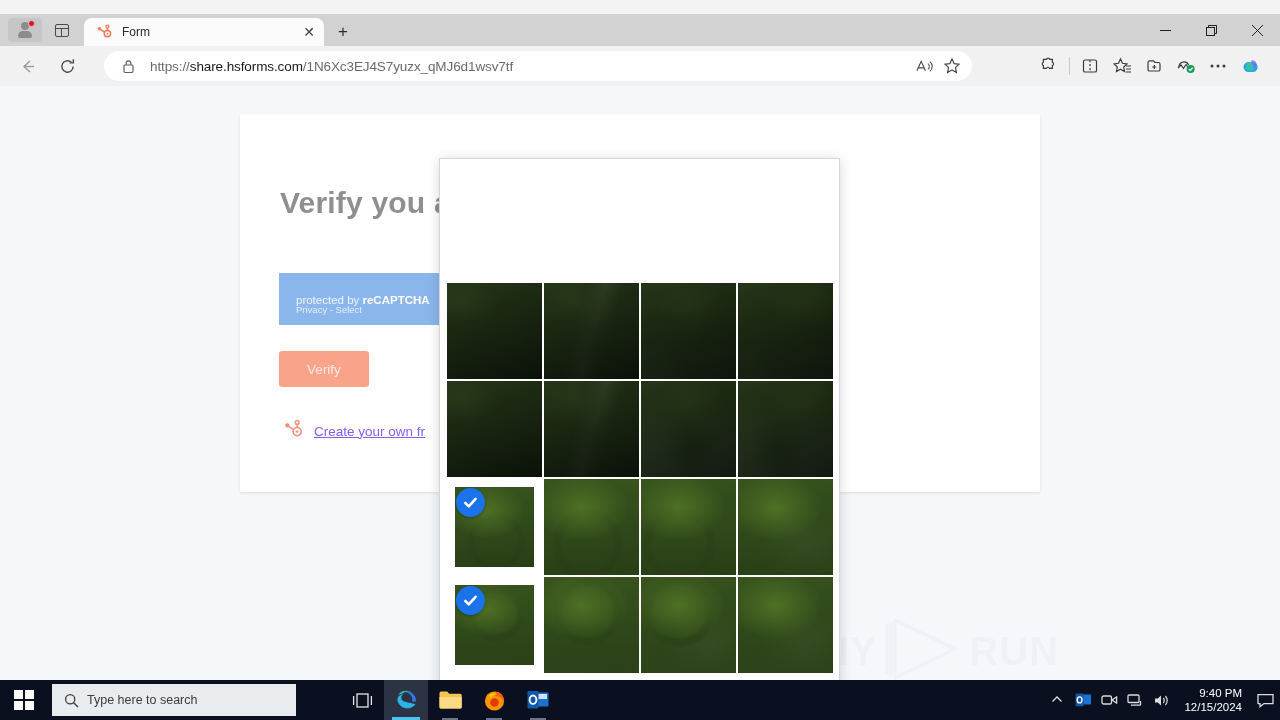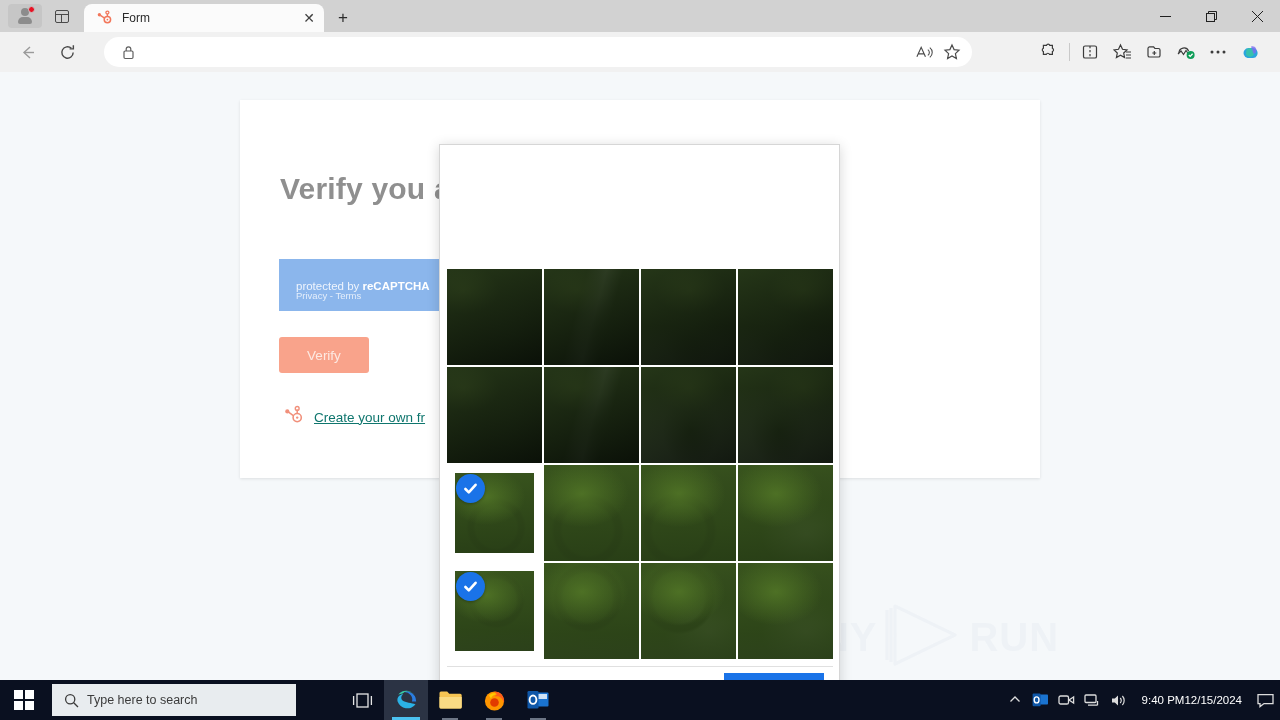--- a/index.html
+++ b/index.html
@@ -4,21 +4,21 @@
 <style>
   * { margin:0; padding:0; box-sizing:border-box; }
   html,body { width:1280px; height:720px; overflow:hidden; }
   body {
     font-family:"Liberation Sans", sans-serif;
     background:#f3f3f3;
     -webkit-font-smoothing:antialiased;
   }
 
   
-  #browser { position:absolute; left:0; top:0; width:1272px; height:680px; background:#f1f1f1; }
+  #browser { position:absolute; left:0; top:14px; width:1272px; height:680px; background:#f1f1f1; }
 
   .titlebar { position:absolute; left:0; top:0; width:1280px; height:32px; background:#d2d2d2; }
   .profile-btn { position:absolute; left:8px; top:4px; width:34px; height:24px; border-radius:4px;
      background:#c6c6c6; display:flex; align-items:center; justify-content:center; }
   .avatar-glyph { position:relative; width:16px; height:16px; }
   .avatar-head { position:absolute; left:4px; top:0px; width:8px; height:8px; border-radius:50%; background:#8c8c8c; }
   .avatar-body { position:absolute; left:1px; top:9px; width:14px; height:7px; border-radius:7px 7px 3px 3px; background:#8c8c8c; }
   .avatar-dot { position:absolute; right:-2px; top:-2px; width:7px; height:7px; border-radius:50%; background:#e81123; border:1px solid #c6c6c6; }
 
   .tabactions-btn { position:absolute; left:48px; top:4px; width:28px; height:24px; border-radius:4px;
@@ -70,21 +70,21 @@
      letter-spacing:0.2px; white-space:nowrap; }
   .recaptcha-badge { position:absolute; left:39px; top:159px; width:256px; height:52px; background:#8bb6ec;
      color:#fff; }
   .rb-line1 { position:absolute; left:17px; top:12px; font-size:11.5px; color:#eef4fd; white-space:nowrap;margin-top:9px; }
   .rb-line1 b { font-weight:bold; color:#fff; }
   .rb-line2 { position:absolute; left:17px; top:31px; font-size:9.5px; color:#e4eefb; white-space:nowrap; }
   .verify-btn { position:absolute; left:39px; top:237px; width:90px; height:36px; background:#f9a38b;
      color:#fde9e2; border:none; border-radius:3px; font-size:13.5px; font-family:inherit;
      display:flex; align-items:center; justify-content:center; }
   .hs-link-row { position:absolute; left:44px; top:305px; display:flex; align-items:center; }
-  .hs-link { font-size:13.5px; color:#0f766e; text-decoration:underline; white-space:nowrap; margin-left:10px; }
+  .hs-link { font-size:13.5px; color:#8b5cf6; text-decoration:underline; white-space:nowrap; margin-left:10px; }
 
   
   .watermark { position:absolute; left:790px; top:528px; display:flex; align-items:center;
      opacity:0.55; user-select:none; }
   .wm-text { font-size:40px; font-weight:bold; color:#e9eef3; letter-spacing:1px; line-height:1; }
   .wm-play { margin:0 4px; }
 
   
   #captcha { position:absolute; left:439px; top:72px; width:401px; height:580px;
      background:#fff; border:1px solid #d6d6d6; box-shadow:0 2px 12px rgba(0,0,0,0.16); }
@@ -118,21 +118,21 @@
   .tb-search { position:absolute; left:52px; top:4px; width:244px; height:32px; background:#e8ecef;
      display:flex; align-items:center; }
   .tb-search-ph { font-size:12.5px; color:#3b3b3b; margin-left:8px; }
   .tb-apps { position:absolute; left:340px; top:0; height:40px; display:flex; align-items:center; }
   .tb-app { width:44px; height:40px; display:flex; align-items:center; justify-content:center; position:relative; }
   .tb-app.active { background:#2b3344; }
   .tb-app.active:after { content:""; position:absolute; left:8px; right:8px; bottom:0; height:3px; background:#4cc2f1; }
   .tb-app.running:after { content:""; position:absolute; left:14px; right:14px; bottom:0; height:2px; background:#6c7585; }
   .tray { position:absolute; right:0; top:0; height:40px; display:flex; align-items:center; }
   .tray-ic { width:26px; height:40px; display:flex; align-items:center; justify-content:center; color:#dcdcdc; }
-  .tray-clock { display:flex; flex-direction:row; align-items:flex-end; justify-content:center;
+  .tray-clock { display:flex; flex-direction:column; align-items:flex-end; justify-content:center;
      color:#fff; font-size:11.5px; line-height:14px; margin:0 8px 0 10px; }
   .tray-notif { width:30px; height:40px; display:flex; align-items:center; justify-content:center; color:#dcdcdc; }
 </style>
 </head>
 <body>
 
 <div id="browser">
 
   <div class="titlebar">
 
@@ -200,20 +200,21 @@
     </div>
   </div>
 
   <div class="omnibox">
     <span class="lock-wrap">
       <svg width="13" height="15" viewBox="0 0 13 15">
         <rect x="2" y="6" width="9" height="7.5" rx="1.2" fill="none" stroke="#5f5f5f" stroke-width="1.2"></rect>
         <path d="M4.2 6 V4.1 a2.3 2.3 0 0 1 4.6 0 V6" fill="none" stroke="#5f5f5f" stroke-width="1.2"></path>
       </svg>
     </span>
+    <span class="url-text"><span>https://</span><span class="host">share.hsforms.com</span><span>/1N6Xc3EJ4S7yuzx_qMJ6d1wsv7tf</span></span>
     <span class="omni-right">
       <span class="omni-ic">
         <svg width="19" height="17" viewBox="0 0 20 17">
           <path d="M2 13 L6.5 3 L11 13 M3.6 10 H9.4" fill="none" stroke="#4a4a4a" stroke-width="1.2"></path>
           <path d="M13.5 5.5 a3.6 3.6 0 0 1 0 6" fill="none" stroke="#4a4a4a" stroke-width="1.1"></path>
           <path d="M15.6 3.4 a6.4 6.4 0 0 1 0 10.2" fill="none" stroke="#4a4a4a" stroke-width="1.1"></path>
         </svg>
       </span>
       <span class="omni-ic">
         <svg width="18" height="18" viewBox="0 0 18 18">
@@ -272,21 +273,21 @@
     </div>
   </div>
 
   <div id="viewport">
 
     <div class="page-card">
       <div class="page-title">Verify you a</div>
 
       <div class="recaptcha-badge">
         <div class="rb-line1"><span>protected by </span><b>reCAPTCHA</b></div>
-        <div class="rb-line2">Privacy - Terms</div>
+        <div class="rb-line2">Privacy - Select</div>
       </div>
 
       <button class="verify-btn">Verify</button>
 
       <div class="hs-link-row">
         <span>
           <svg width="20" height="20" viewBox="0 0 20 20">
             <circle cx="13.2" cy="12.6" r="4.1" fill="none" stroke="#f1907b" stroke-width="1.6"></circle>
             <circle cx="13.2" cy="12.6" r="1.2" fill="#f1907b"></circle>
             <path d="M13.2 8.5 V4.6" stroke="#f1907b" stroke-width="1.5"></path>

